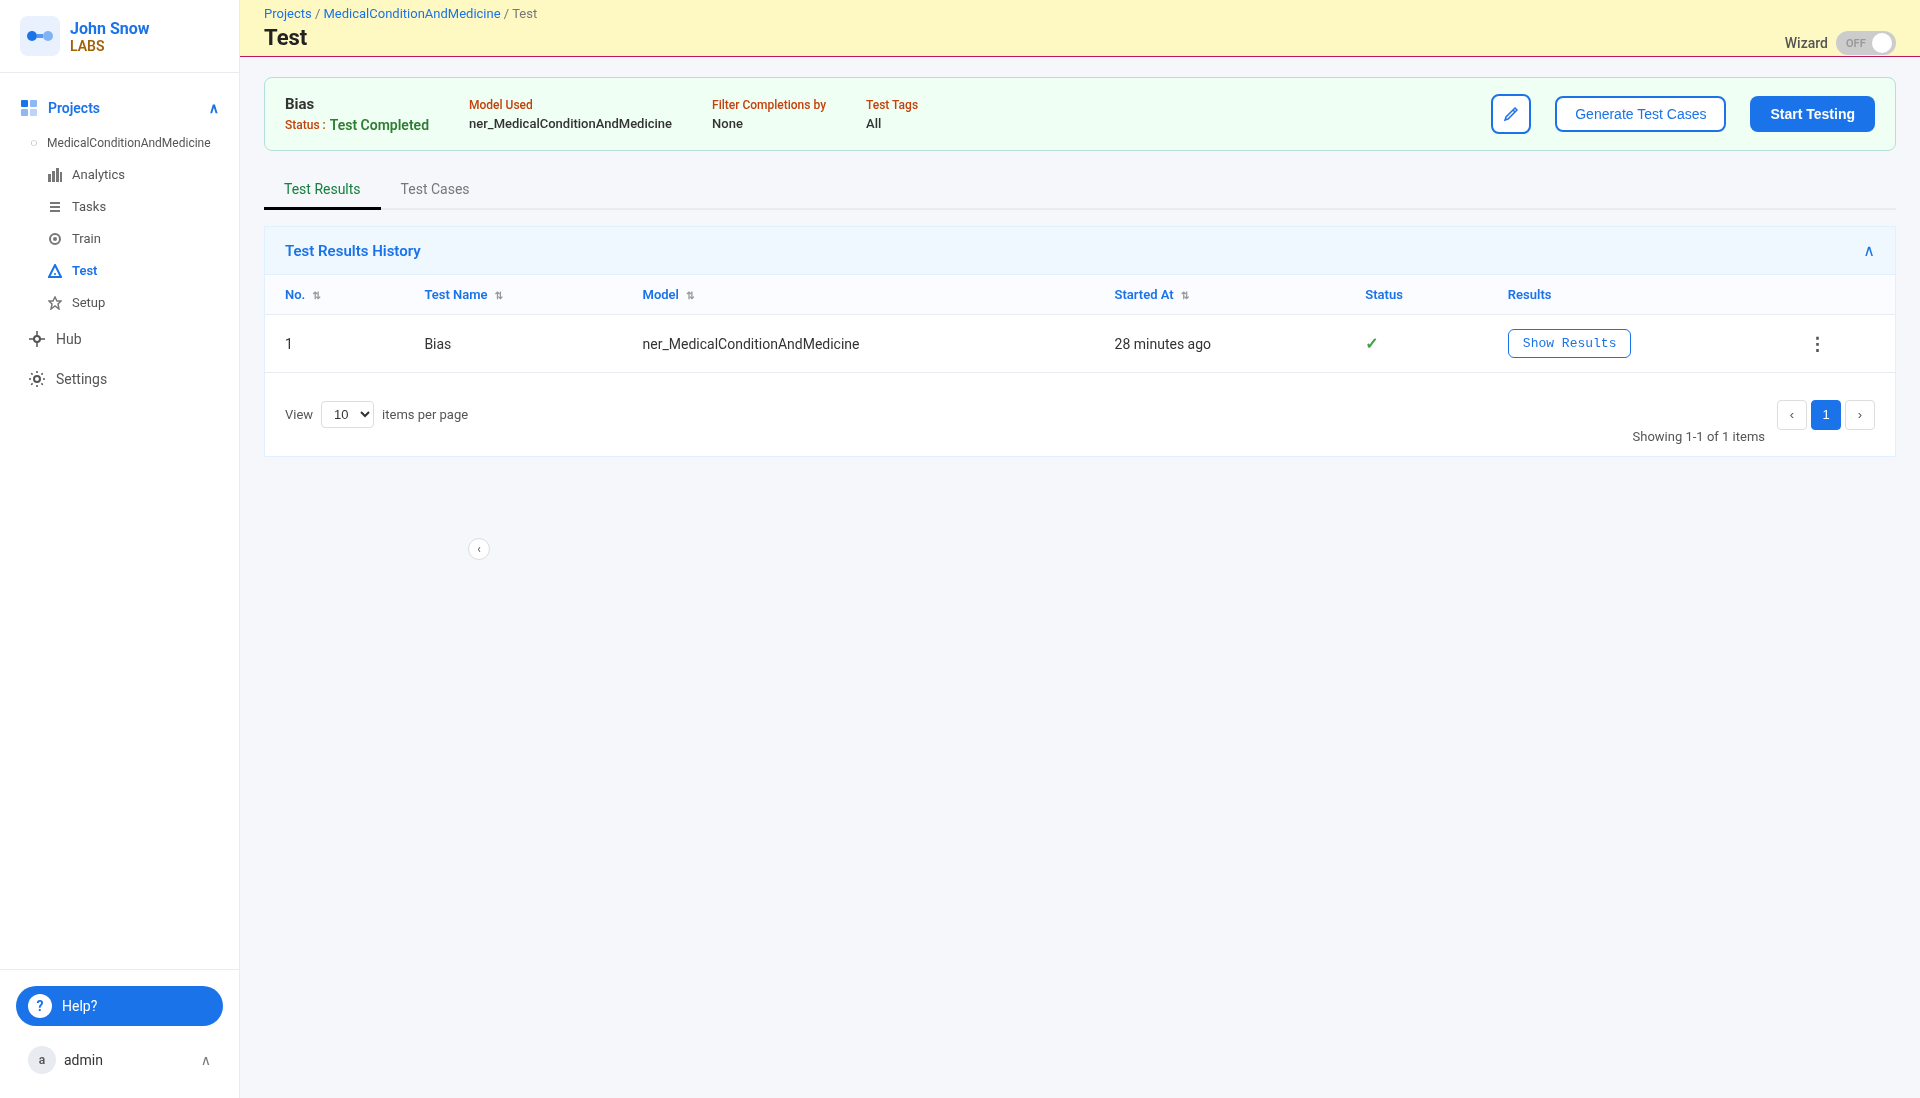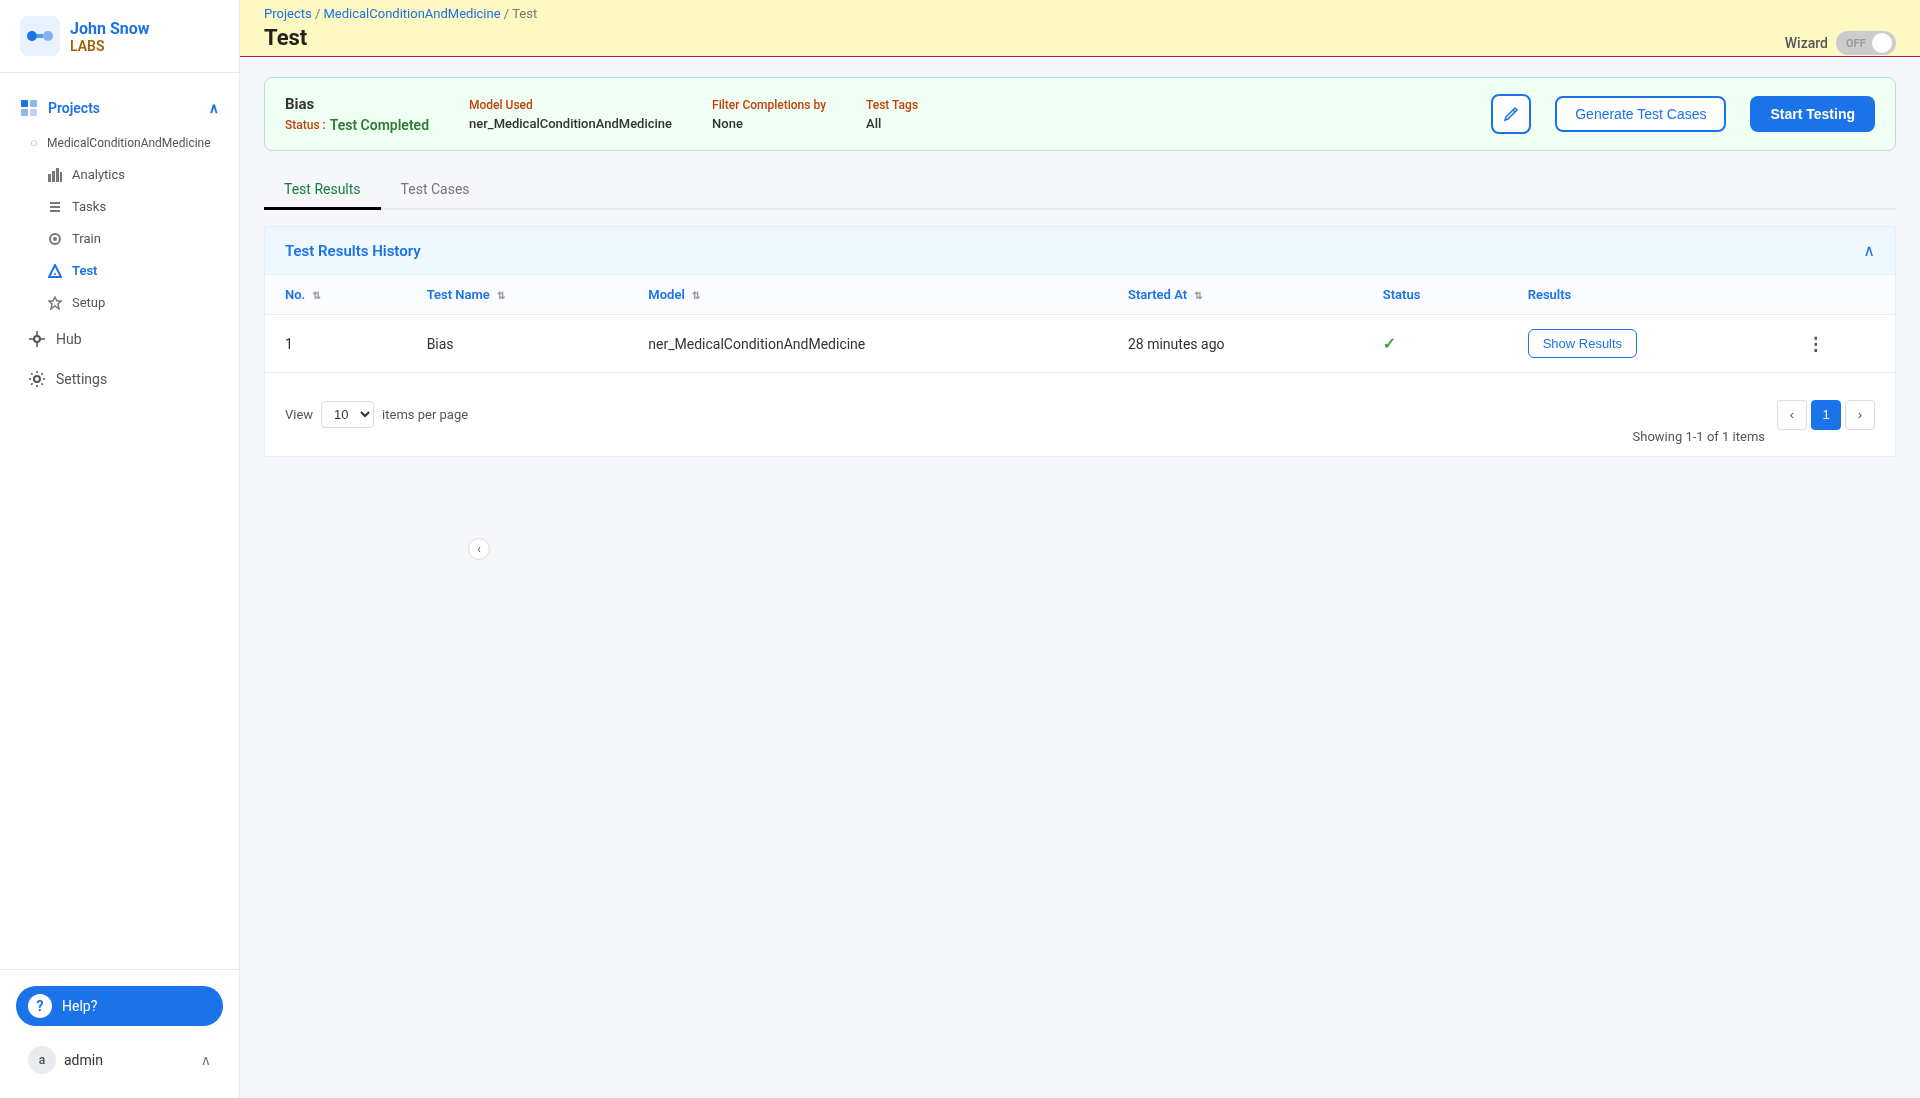--- a/index.html
+++ b/index.html
@@ -297,20 +297,21 @@
 
     .btn-show-results {
       padding: 6px 14px;
       border: 1.5px solid #1a73e8;
       border-radius: 6px;
       color: #1a73e8;
       background: white;
       cursor: pointer;
       font-size: 13px;
       font-weight: 500;
+      font-family: Liberation Mono, monospace;
     }
     .more-menu-icon { color: #555; cursor: pointer; font-size: 18px; font-weight: 700; }
 
     
     .pagination-row {
       display: flex;
       align-items: center;
       justify-content: space-between;
       padding: 12px 20px;
       border-top: 1px solid #e8ecf0;

